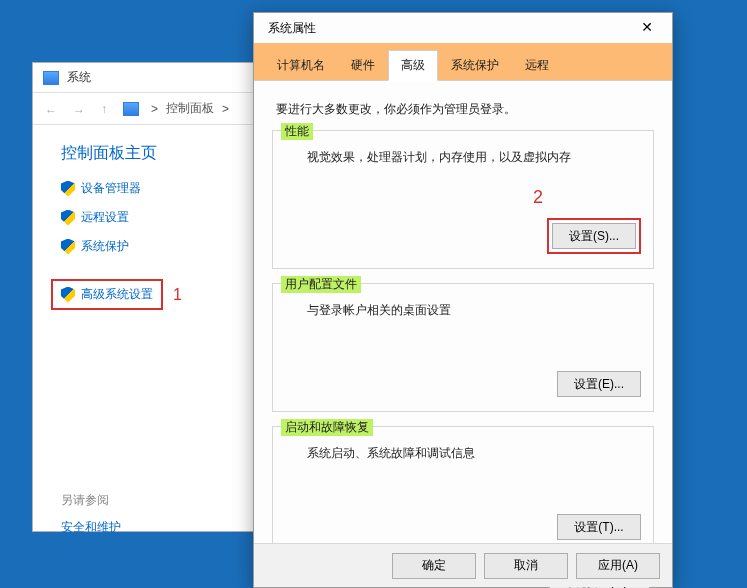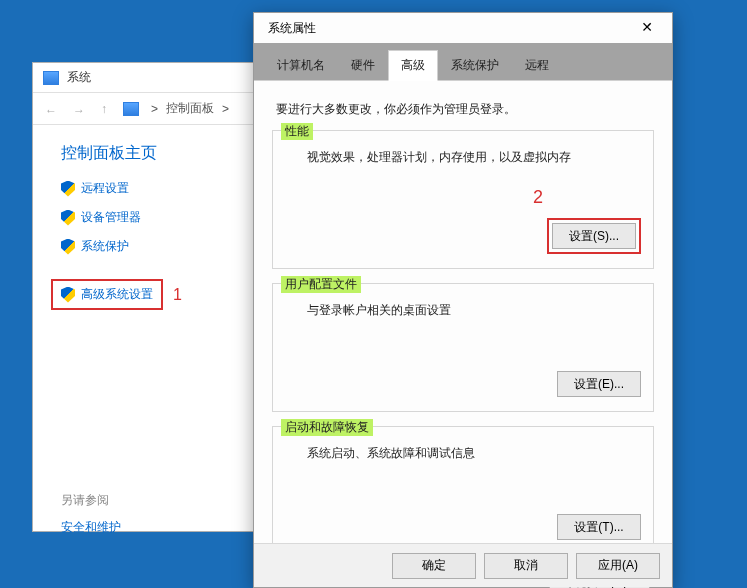--- a/index.html
+++ b/index.html
@@ -22,21 +22,21 @@
   .anno { color: #d83030; font-size: 16px; }
   .see-also { margin-top: 170px; font-size: 12px; color: #888; }
   .safe-link { font-size: 12px; color: #0066cc; margin-top: 10px; }
 
   
   .dlg { position: absolute; left: 253px; top: 12px; width: 420px; height: 576px; background: #fdfdfd; border: 1px solid #9a9a9a; box-shadow: 0 4px 18px rgba(0,0,0,0.35); }
   .dlg-titlebar { height: 30px; display: flex; align-items: center; justify-content: space-between; padding: 0 8px 0 14px; }
   .dlg-titlebar .ttext { font-size: 12px; }
   .dlg-close { width: 34px; height: 22px; text-align: center; line-height: 20px; font-size: 14px; }
 
-  .tab-bar { display: flex; padding: 6px 10px 0 10px; border-bottom: 1px solid #d0d0d0; background: #a3a3a3; }
+  .tab-bar { display: flex; padding: 6px 10px 0 10px; border-bottom: 1px solid #d0d0d0; background: #fdba74; }
   .tab { font-size: 12px; padding: 6px 12px; border: 1px solid transparent; border-bottom: none; position: relative; top: 1px; color: #222; }
   .tab.active { background: #fff; border-color: #d0d0d0; border-bottom: 1px solid #fff; }
 
   .dlg-body { padding: 14px 18px 0 18px; font-size: 12px; color: #222; }
   .intro { margin: 6px 4px 12px 4px; }
   .group { border: 1px solid #d6d6d6; padding: 10px 12px 14px 12px; margin-bottom: 14px; position: relative; }
   .group-title { position: absolute; top: -8px; left: 8px; background: #bef264; padding: 0 4px; font-size: 12px; }
   .group-desc { margin: 8px 0 52px 22px; }
   .group .btn-row { text-align: right; }
   .wbtn { min-width: 84px; height: 26px; font-size: 12px; background: #e9e9e9; border: 1px solid #adadad; padding: 0 12px; cursor: pointer; }
@@ -63,25 +63,25 @@
     <span class="mon-icon"></span>
     <span>&gt;</span>
     <span>控制面板</span>
     <span>&gt;</span>
   </div>
   <div class="sys-body">
     <div class="cp-home">控制面板主页</div>
 
     <div class="link-row">
       <span class="shield"></span>
-      <span>远程设置</span>
+      <span>设备管理器</span>
     </div>
     <div class="link-row">
       <span class="shield"></span>
-      <span>设备管理器</span>
+      <span>远程设置</span>
     </div>
     <div class="link-row">
       <span class="shield"></span>
       <span>系统保护</span>
     </div>
     <div class="sel-wrap">
       <div class="link-row selected">
         <span class="shield"></span>
         <span>高级系统设置</span>
       </div>

